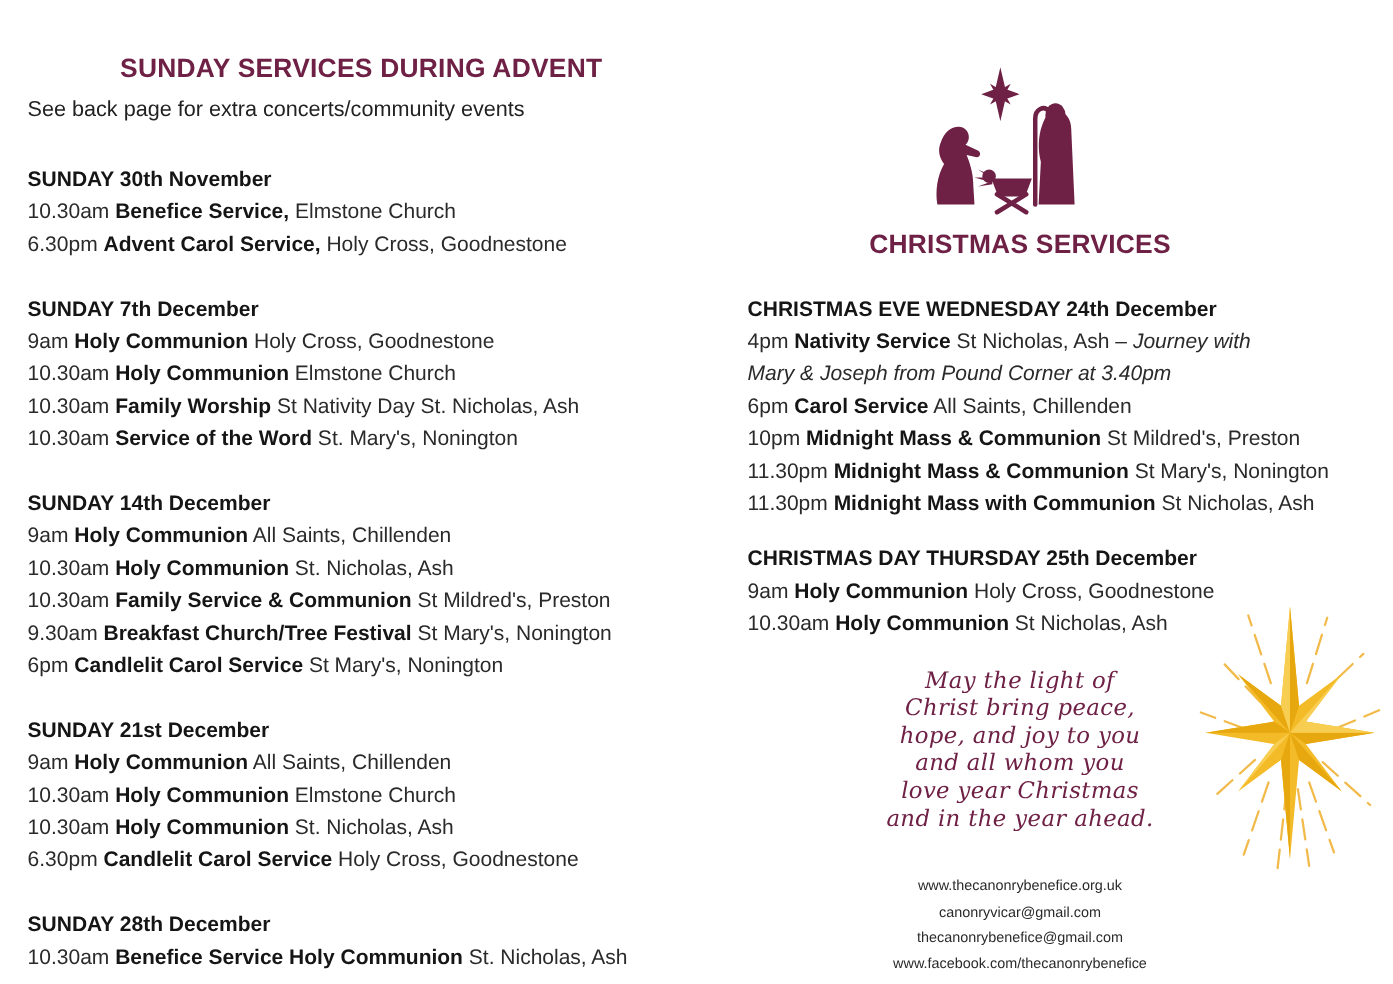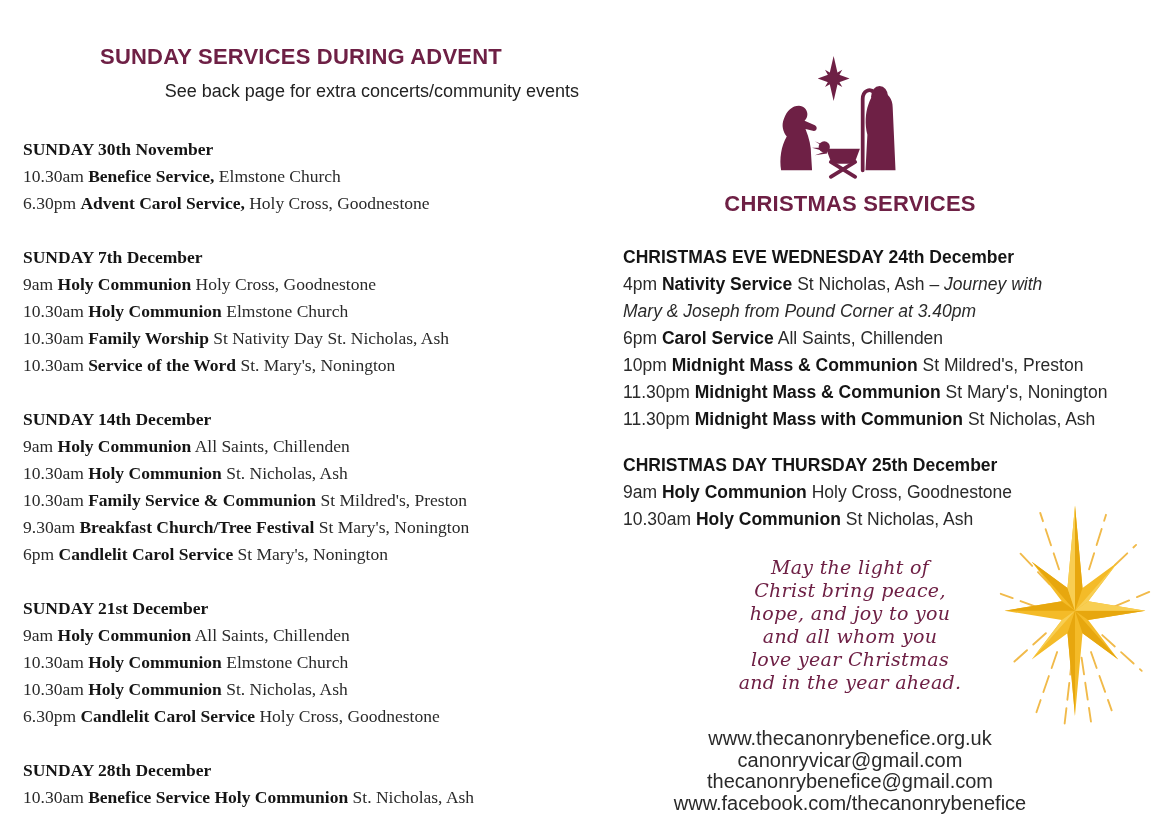--- a/index.html
+++ b/index.html
@@ -11,22 +11,22 @@
   }
   .page{position:absolute;inset:0;background:#ffffff;margin-top:28px;}
 
   
   .col-left{position:absolute;left:23px;top:14px;width:556px;}
   .advent-title{
     margin:0;text-align:center;
     font-size:22px;font-weight:700;line-height:30px;
     color:#6E2045;letter-spacing:.2px;
   }
-  .subtitle{margin:6px 0 0;text-align:right;font-size:18px;line-height:26px;color:#222;}
-  .section{margin-top:27px;font-family:Liberation Serif, serif;}
+  .subtitle{margin:6px 0 0;text-align:left;font-size:18px;line-height:26px;color:#222;}
+  .section{margin-top:27px;}
   .section.first{margin-top:32px;}
   .sec-heading{margin:0;font-size:17.5px;font-weight:700;line-height:27px;color:#151515;}
   .line{margin:0;font-size:17.5px;line-height:27px;white-space:nowrap;color:#2a2a2a;}
   .b{font-weight:700;color:#151515;}
   .i{font-style:italic;}
 
   
   .nativity{position:absolute;left:768px;top:26px;}
   .xmas-title{
     position:absolute;left:620px;top:161px;width:460px;margin:0;
@@ -36,21 +36,21 @@
   .xmas-eve{position:absolute;left:623px;top:216px;width:505px;}
   .xmas-day{position:absolute;left:623px;top:424px;width:505px;}
   .message{
     position:absolute;left:620px;top:528px;width:460px;
     text-align:center;color:#6E2045;
     font-family:"DejaVu Serif",serif;font-style:italic;
     font-size:19px;line-height:23px;letter-spacing:.3px;
   }
   .links{
     position:absolute;left:620px;top:700px;width:460px;
-    text-align:center;font-size:20px;line-height:21.5px;color:#2a2a2a;
+    text-align:center;font-size:12px;line-height:21.5px;color:#2a2a2a;
   }
   .star-wrap{position:absolute;left:995px;top:468px;}
 </style>
 </head>
 <body>
 
 <div class="page">
 
   <div class="col-left">
     <h1 class="advent-title">SUNDAY SERVICES DURING ADVENT</h1>

